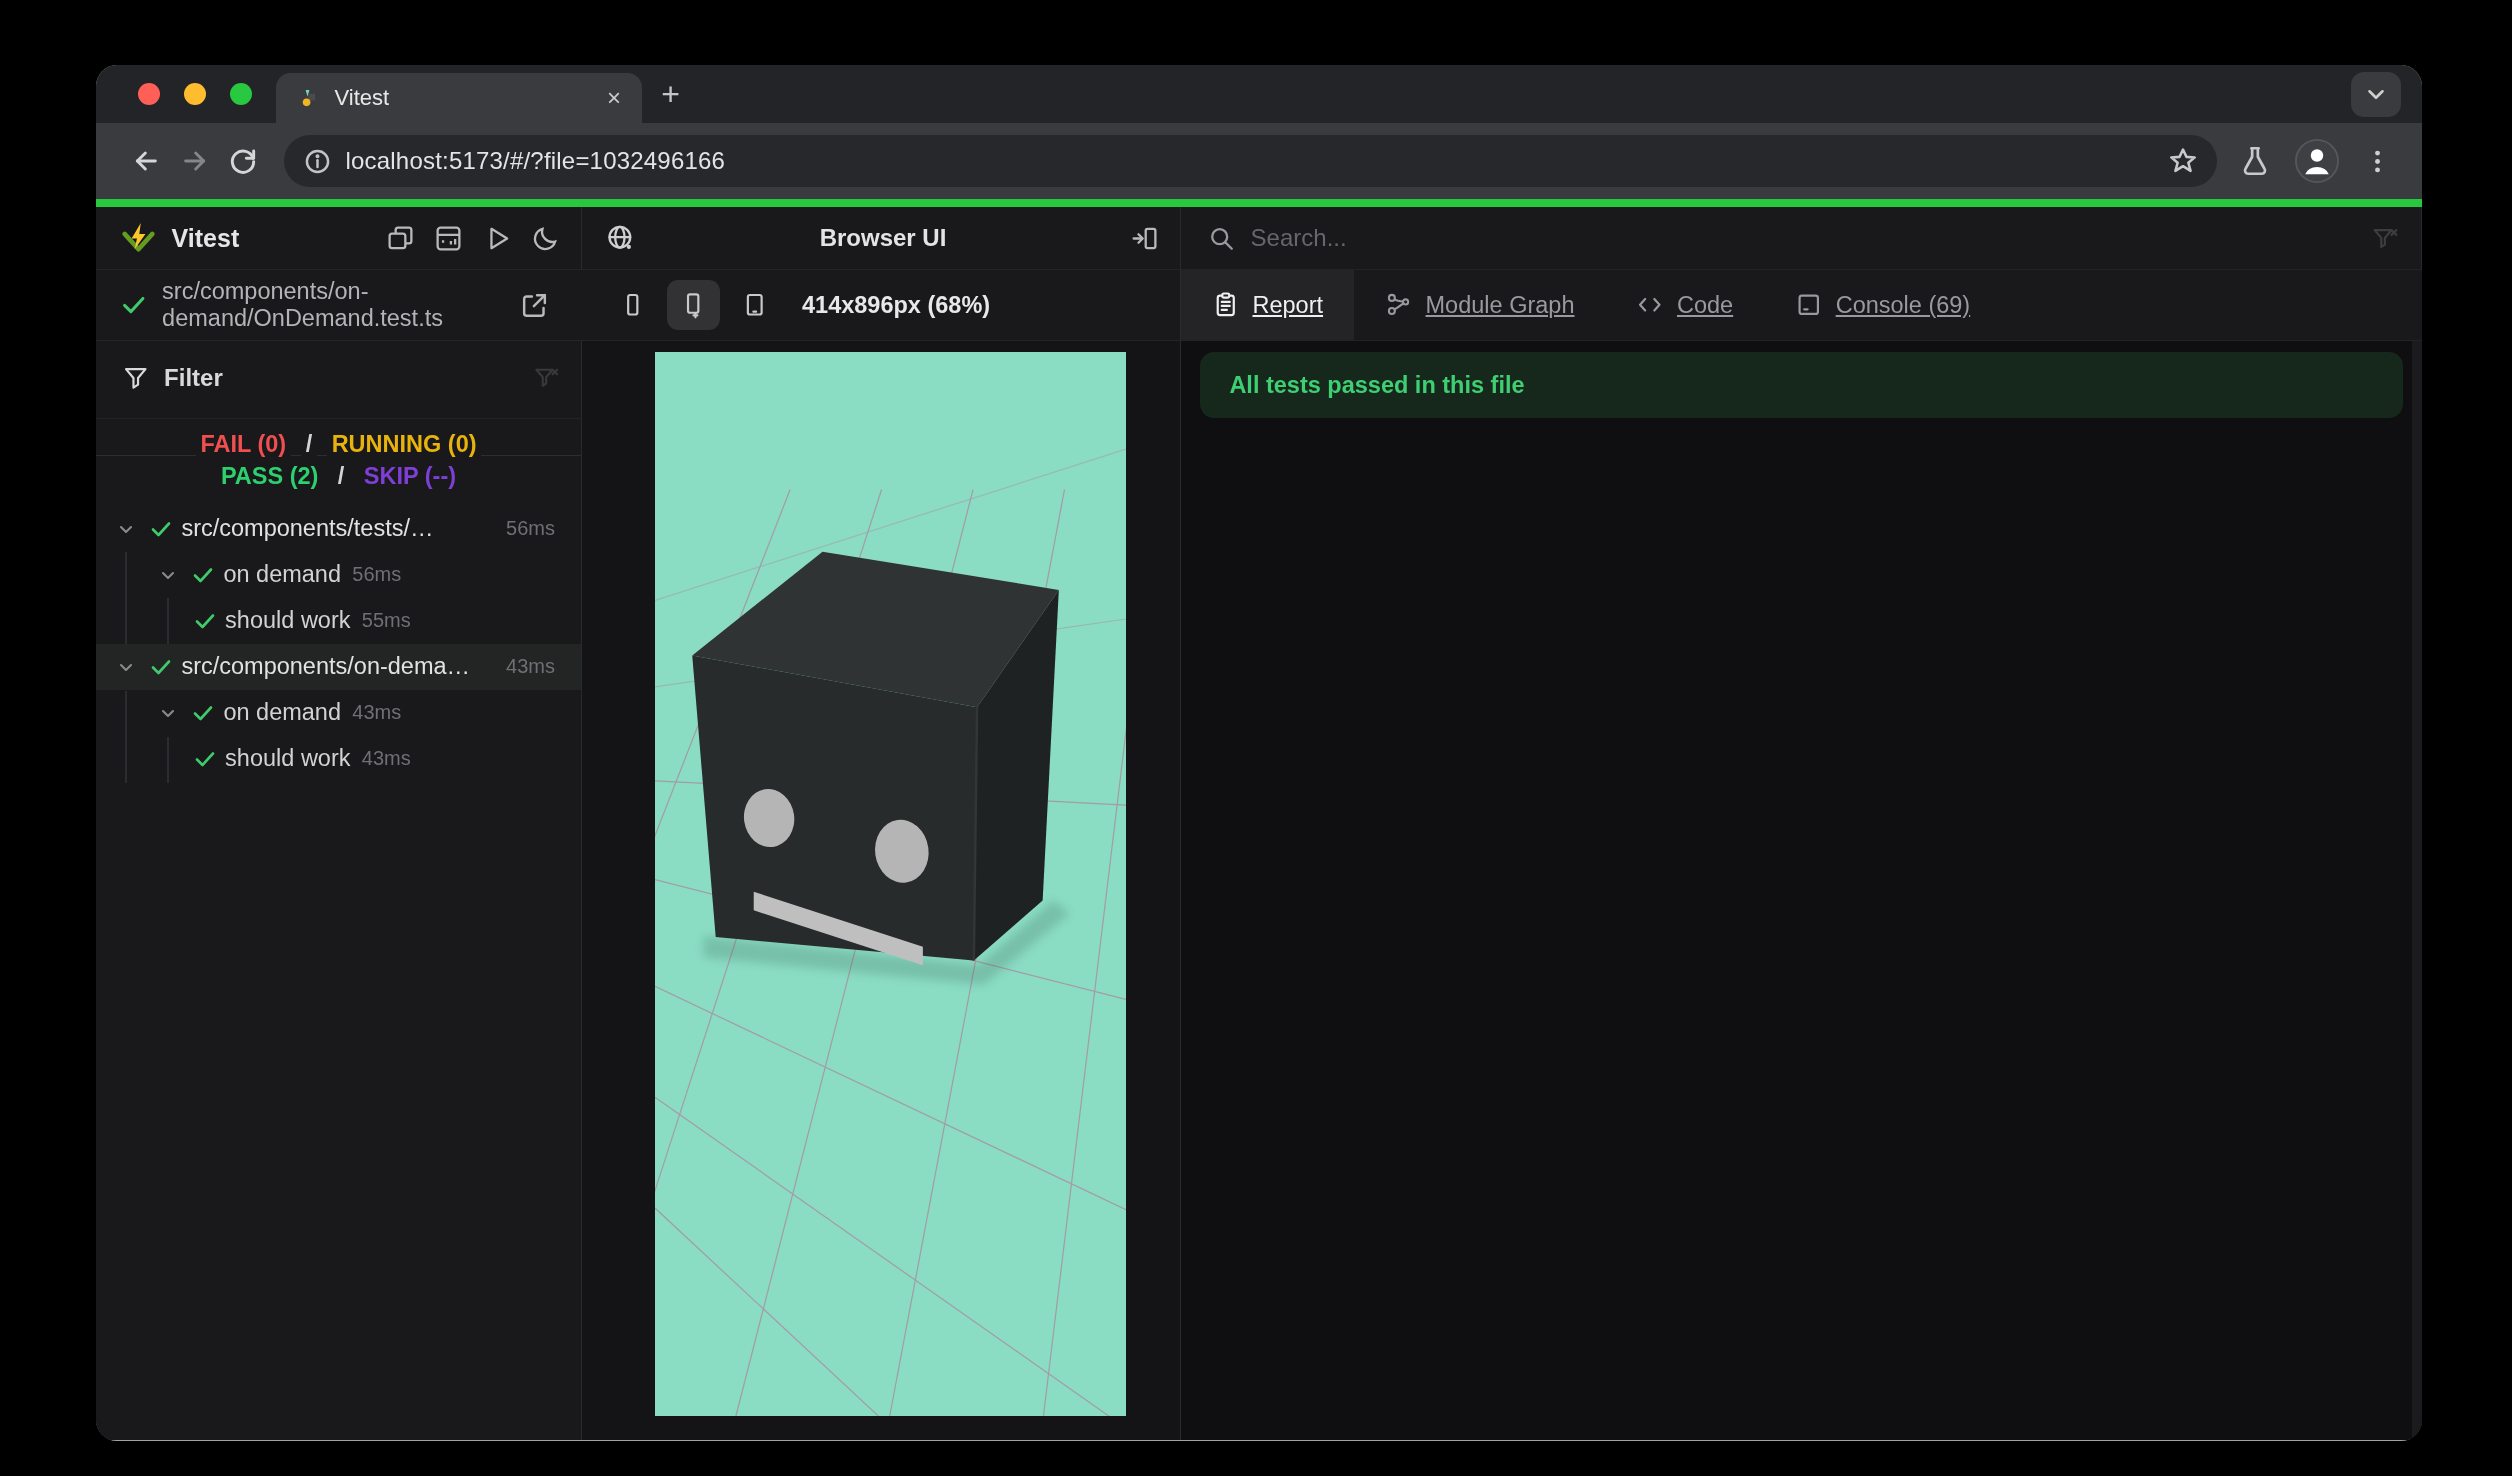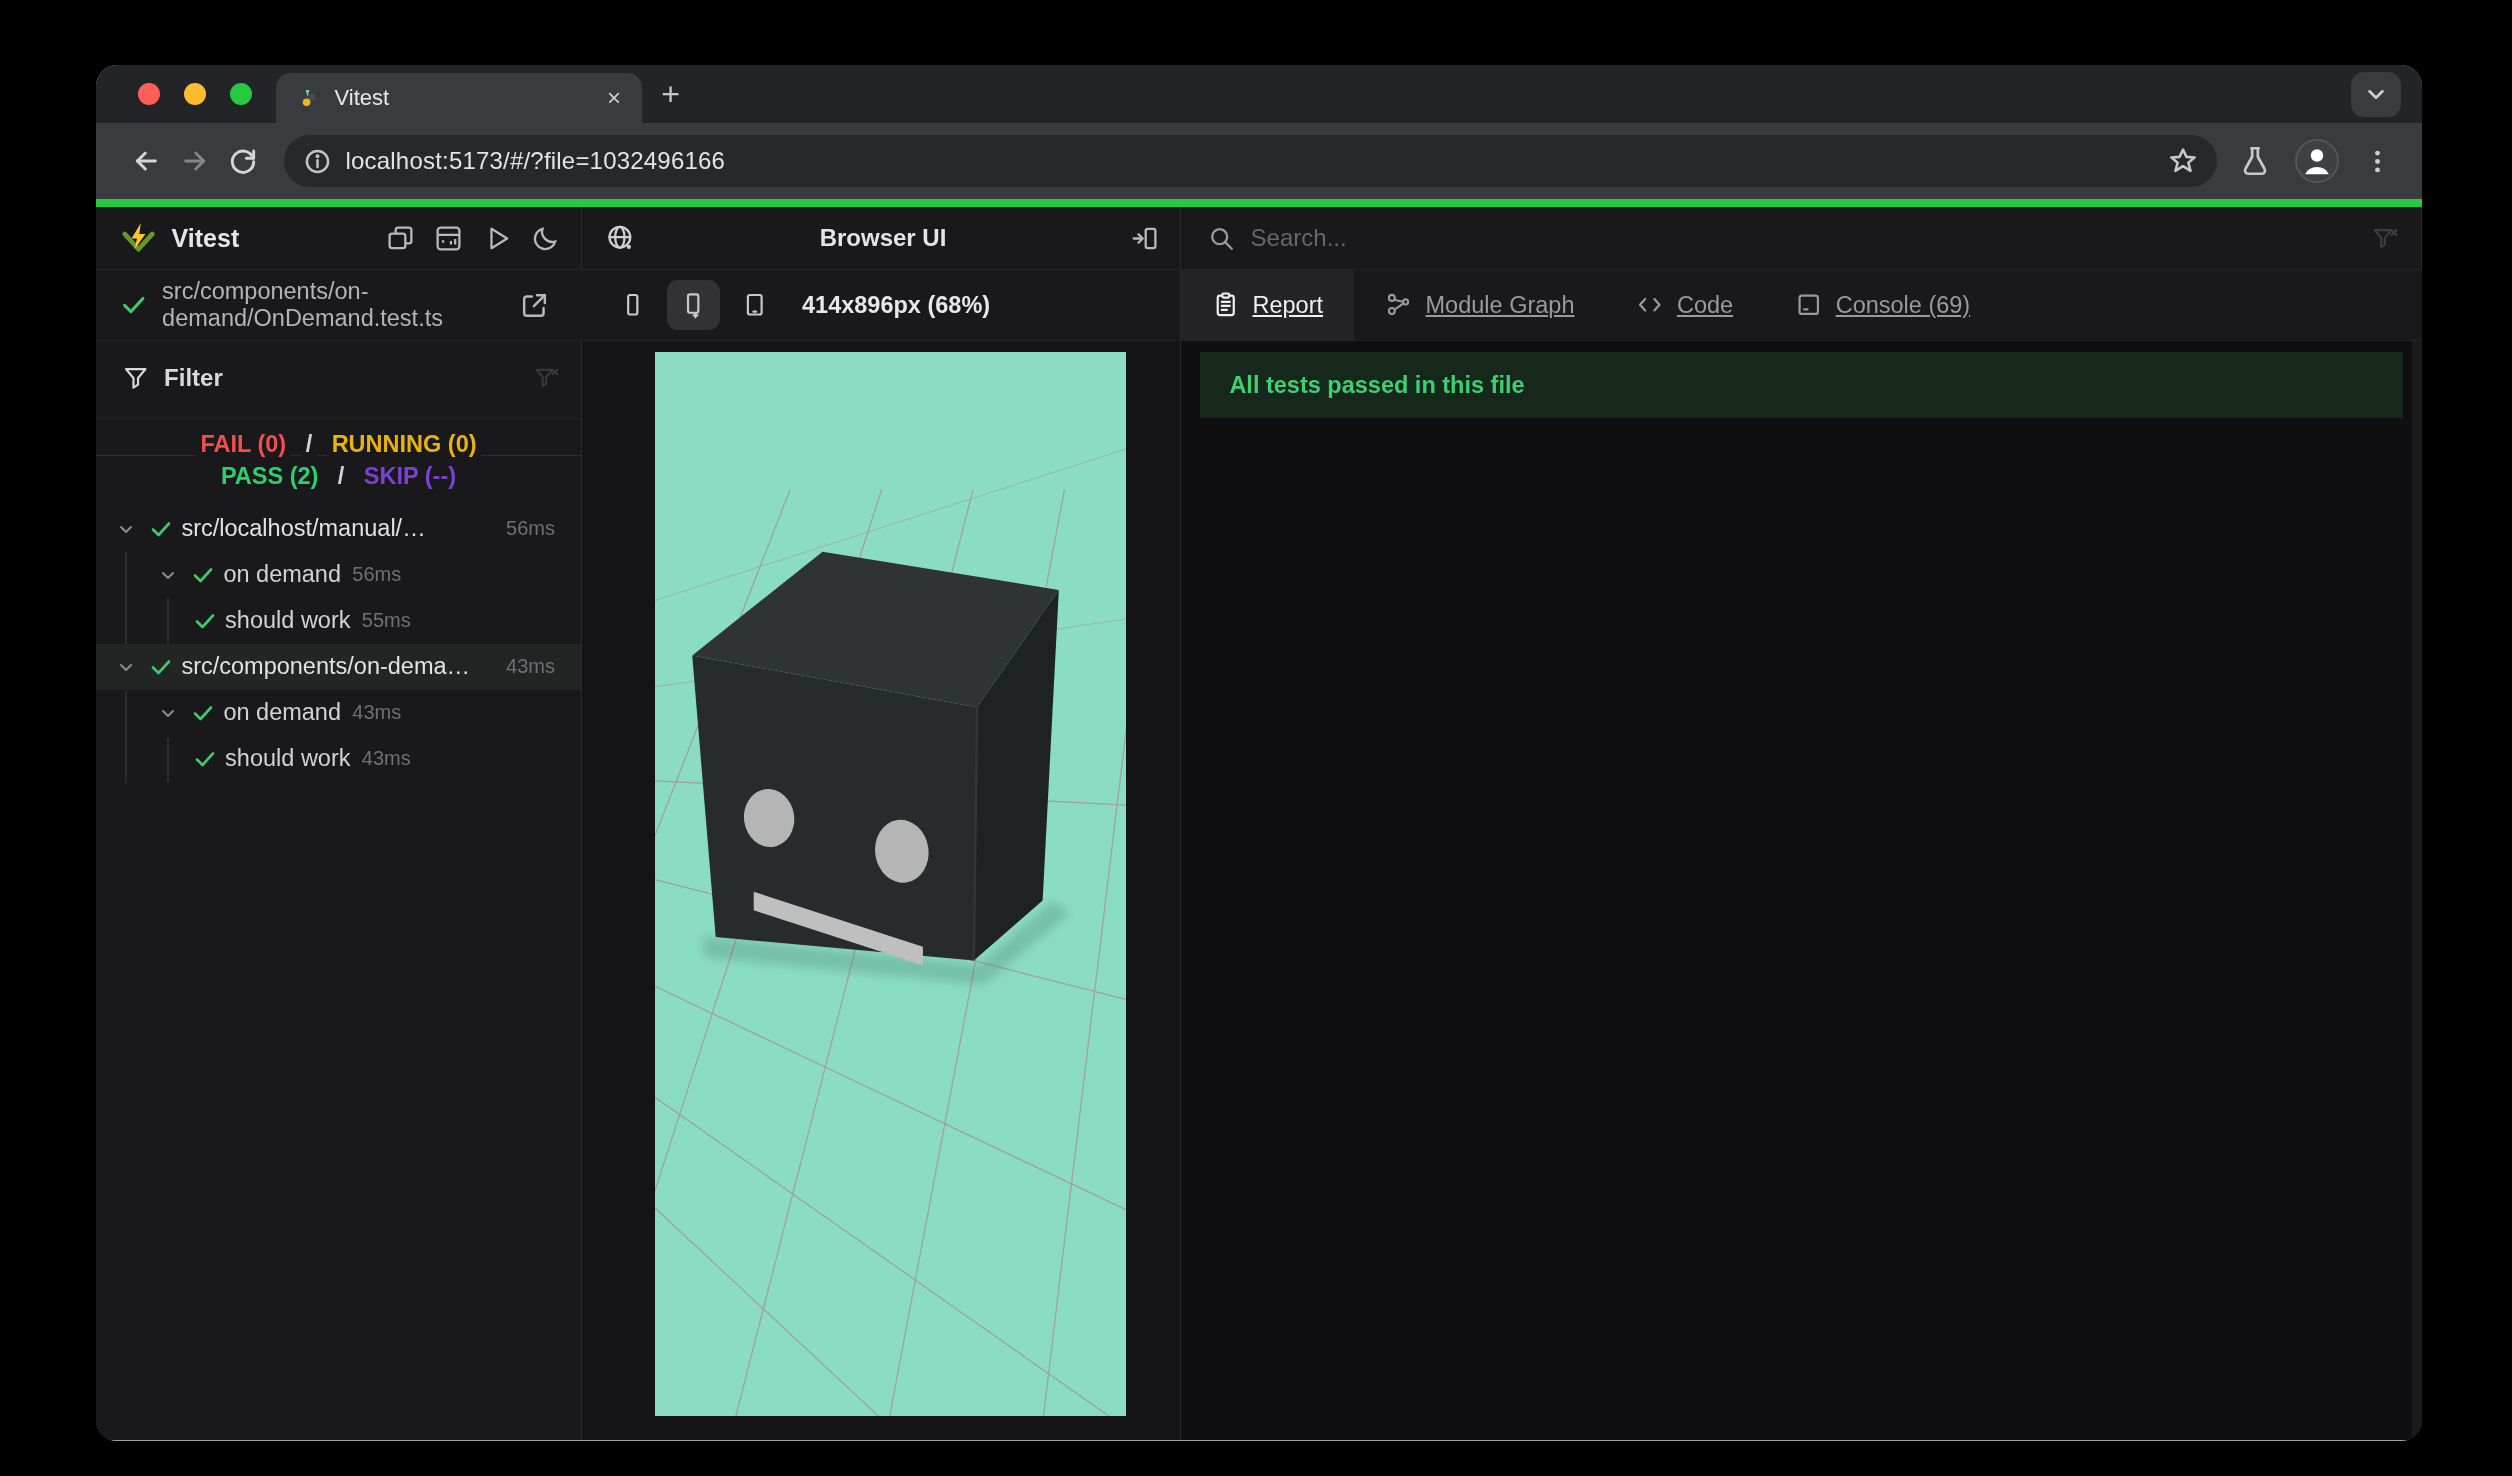--- a/index.html
+++ b/index.html
@@ -99,21 +99,21 @@
   .trow.selected { background:#232525; }
   .guide { position:absolute; width:1.6px; background:#2c2c30; }
 
   
   .bp-content { position:relative; background:#141416; overflow:hidden; }
   .viewport { position:absolute; left:73px; top:11.3px; width:471px; height:1064px; }
 
   
   .rp-content { position:relative; background:#0f0f11; }
   .banner { position:absolute; left:19.4px; right:19.4px; top:11.3px; height:66px; background:#16271c;
-            border-radius:0; display:flex; align-items:center; padding:12px 29px;
+            border-radius:14px; display:flex; align-items:center; padding:12px 29px;
             font-size:23.5px; font-weight:700; color:#3ecf73; }
   .scrolltrack { position:absolute; top:0; right:0; width:9.7px; bottom:0; background:#1b1b1e; }
 
   .ic { display:block; }
   svg { display:block; }
 </style>
 </head>
 <body>
 
 <div class="stage">
@@ -407,21 +407,21 @@
             <span class="tchev">
                 <svg width="24" height="24" viewBox="0 0 24 24" fill="none" stroke="currentColor" stroke-width="2.1" stroke-linecap="round" stroke-linejoin="round">
                   <polyline points="7,10 12,15 17,10"></polyline>
                 </svg>
               </span>
             <span class="check">
                 <svg width="24" height="24" viewBox="0 0 24 24" fill="none" stroke="#3fca6b" stroke-width="2.6" stroke-linecap="round" stroke-linejoin="round">
                   <polyline points="4,12.5 9.5,18 20,6.5"></polyline>
                 </svg>
               </span>
-            <span class="lbl">src/localhost/manual/…</span>
+            <span class="lbl">src/components/tests/…</span>
             <span class="dur">56ms</span>
           </div>
           <div class="trow lvl1">
             <span class="tchev">
                 <svg width="24" height="24" viewBox="0 0 24 24" fill="none" stroke="currentColor" stroke-width="2.1" stroke-linecap="round" stroke-linejoin="round">
                   <polyline points="7,10 12,15 17,10"></polyline>
                 </svg>
               </span>
             <span class="check">
                 <svg width="24" height="24" viewBox="0 0 24 24" fill="none" stroke="#3fca6b" stroke-width="2.6" stroke-linecap="round" stroke-linejoin="round">

